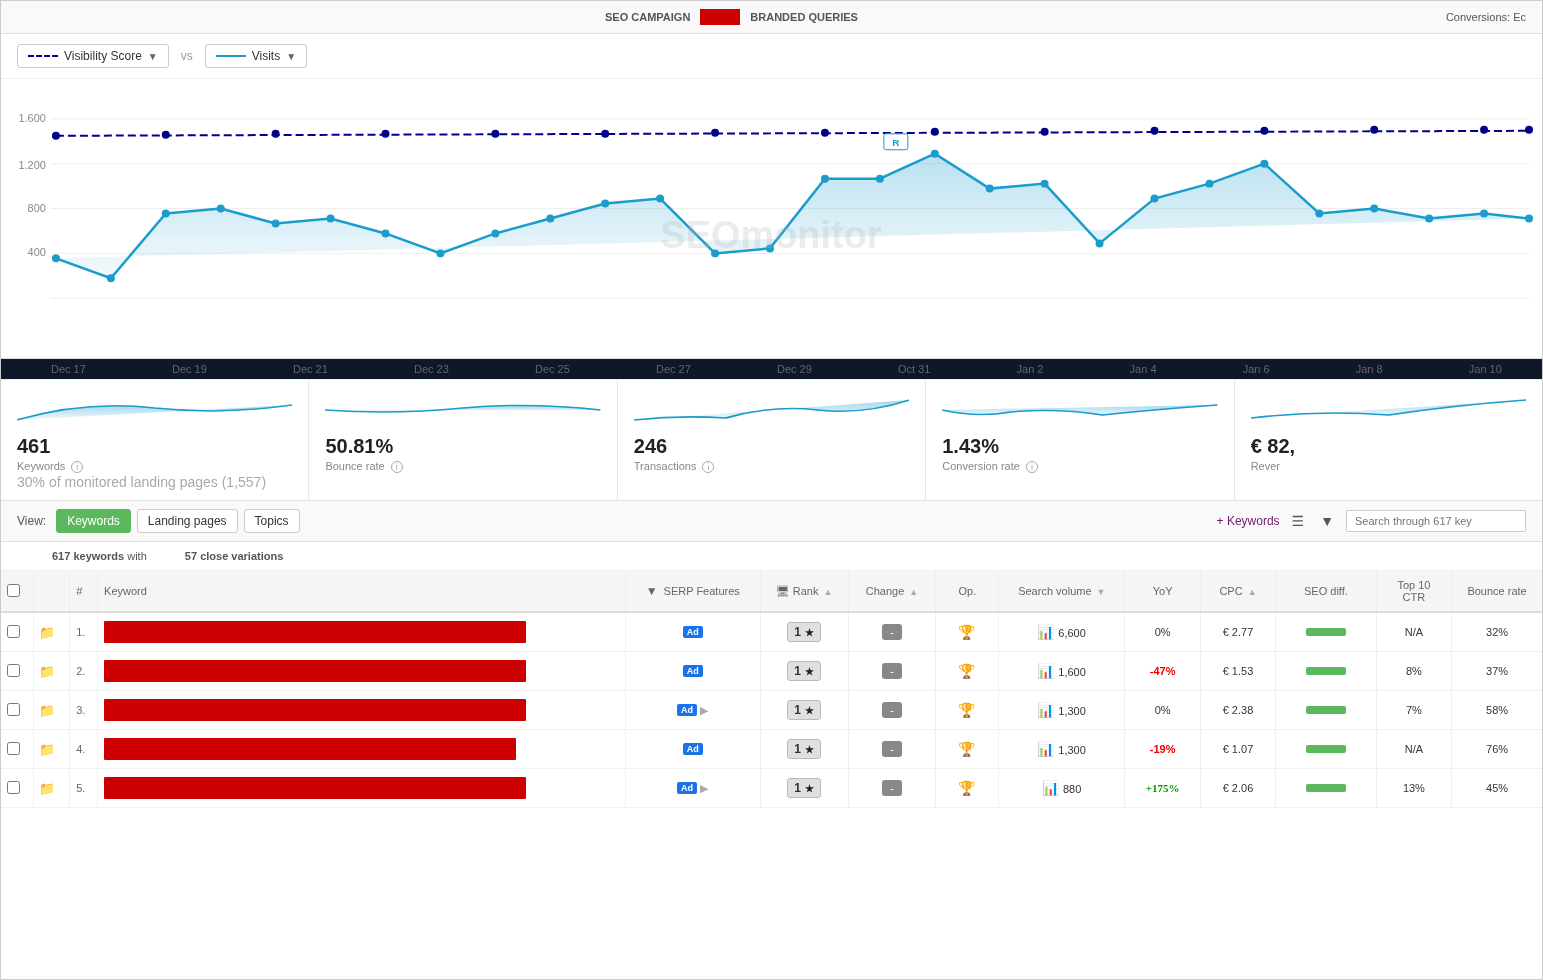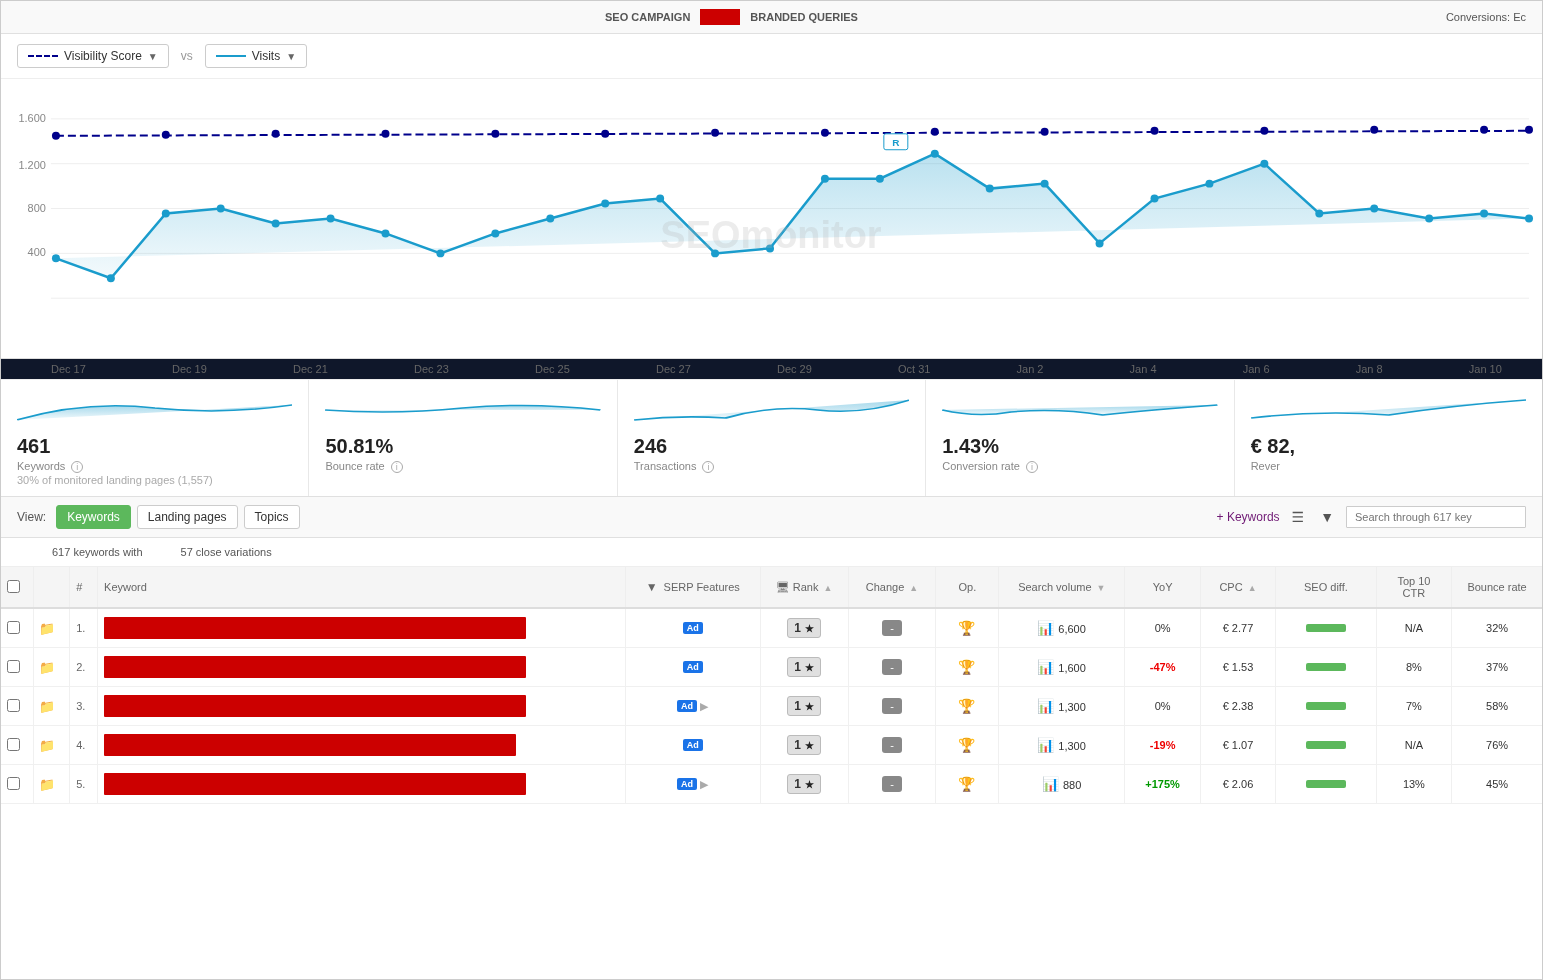--- a/index.html
+++ b/index.html
@@ -128,21 +128,21 @@
       font-weight: bold;
       color: #222;
       line-height: 1.2;
     }
     .metric-label {
       font-size: 11px;
       color: #888;
       margin-top: 2px;
     }
     .metric-sublabel {
-      font-size: 11px;
+      font-size: 14px;
       color: #aaa;
       margin-top: 1px;
     }
     .info-icon {
       display: inline-block;
       width: 12px;
       height: 12px;
       border-radius: 50%;
       border: 1px solid #aaa;
       text-align: center;
@@ -208,21 +208,21 @@
       flex: 1;
       background: #fff;
       overflow: auto;
     }
     .kw-summary {
       padding: 8px 16px;
       font-size: 11px;
       color: #555;
       border-bottom: 1px solid #eee;
     }
-    .kw-summary strong { font-weight: normal; padding-left: 35px; }
+    .kw-summary strong { font-weight: bold; padding-left: 35px; }
 
     table {
       width: 100%;
       border-collapse: collapse;
       font-size: 11px;
     }
     thead tr {
       background: #f5f5f5;
       border-bottom: 2px solid #ddd;
     }
@@ -307,21 +307,21 @@
     .trophy-icon { color: #1a9ccc; font-size: 14px; }
     .chart-bar-icon { color: #bbb; font-size: 14px; }
     .green-bar {
       display: inline-block;
       width: 40px;
       height: 8px;
       background: #5cb85c;
       border-radius: 2px;
     }
     .yoy-neg { color: #e00; font-weight: bold; }
-    .yoy-pos { color: #090; font-weight: bold; }
+    .yoy-pos { color: #090; font-weight: bold; font-family: Liberation Serif, serif; }
     .yoy-zero { color: #333; }
     .sort-arrow { font-size: 9px; color: #aaa; margin-left: 2px; }
     .filter-icon { font-size: 12px; color: #666; margin-right: 3px; }
 
     .folder-icon { color: #aaa; font-size: 13px; }
     input[type=checkbox] { cursor: pointer; }
 
     .th-serp { text-align: center; }
     .serp-badges { display: flex; gap: 3px; align-items: center; justify-content: center; }
   </style>

